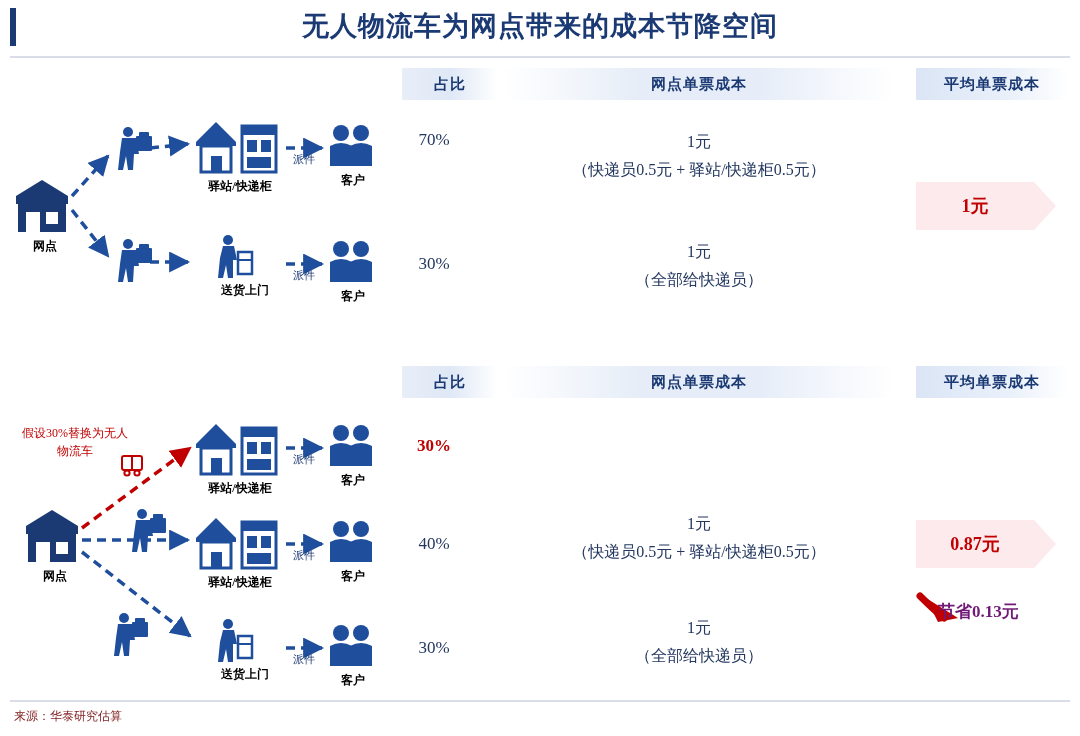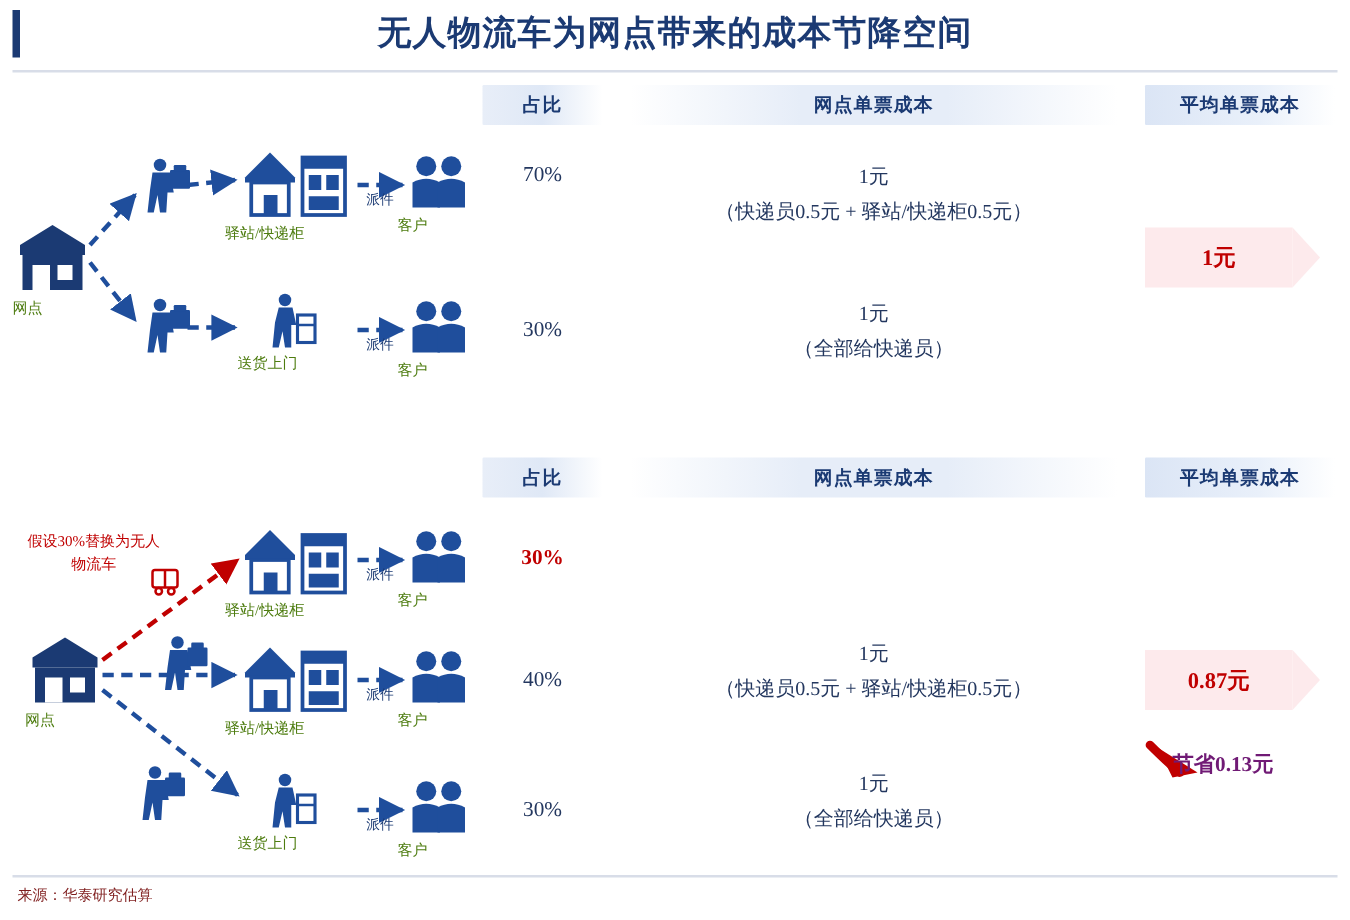--- a/index.html
+++ b/index.html
@@ -77,20 +77,21 @@
     justify-content: center;
     font-family: "Liberation Serif", serif;
     font-weight: bold;
     font-size: 15px;
     color: #1b3a73;
     letter-spacing: 1px;
   }
   .band-share {
     width: 96px;
     background: linear-gradient(90deg, #e8eef8 0%, #dfe8f6 50%, #ffffff 100%);
+    margin-left: 16px;
   }
   .band-cost {
     width: 390px;
     background: linear-gradient(90deg, #ffffff 0%, #e6edf8 35%, #e6edf8 65%, #ffffff 100%);
   }
   .band-avg {
     width: 152px;
     background: linear-gradient(90deg, #dbe5f5 0%, #e9f0fa 60%, #ffffff 100%);
   }
 
@@ -150,24 +151,24 @@
     font-family: "Liberation Serif", serif;
     font-weight: bold;
     font-size: 17px;
     color: #701a75;
   }
 
   
   .nlabel {
     position: absolute;
     font-family: "Liberation Serif", serif;
-    font-weight: normal;
+    font-weight: bold;
     font-size: 12px;
-    color: #4d7c0f;
-    text-align: left;
+    color: #000000;
+    text-align: center;
     white-space: nowrap;
   }
   .mini-label {
     position: absolute;
     font-family: "Liberation Serif", serif;
     font-size: 11px;
     color: #1b3a73;
     text-align: center;
     white-space: nowrap;
   }

